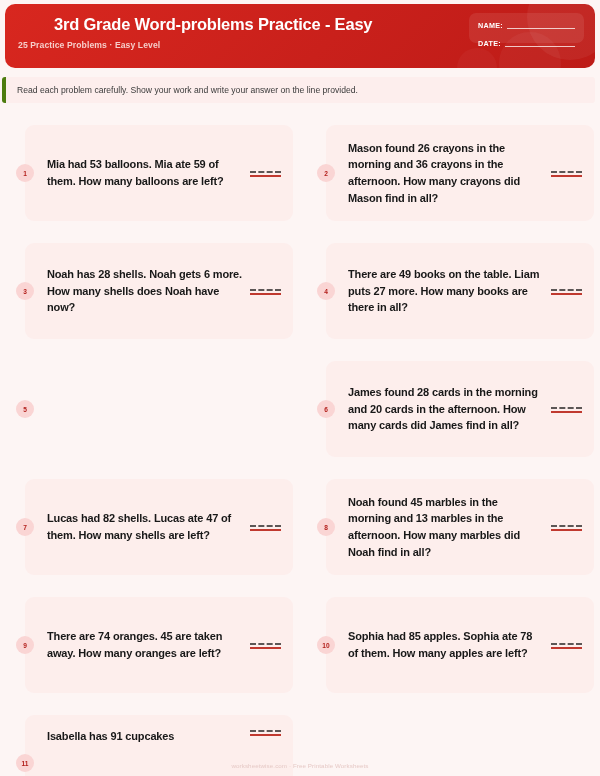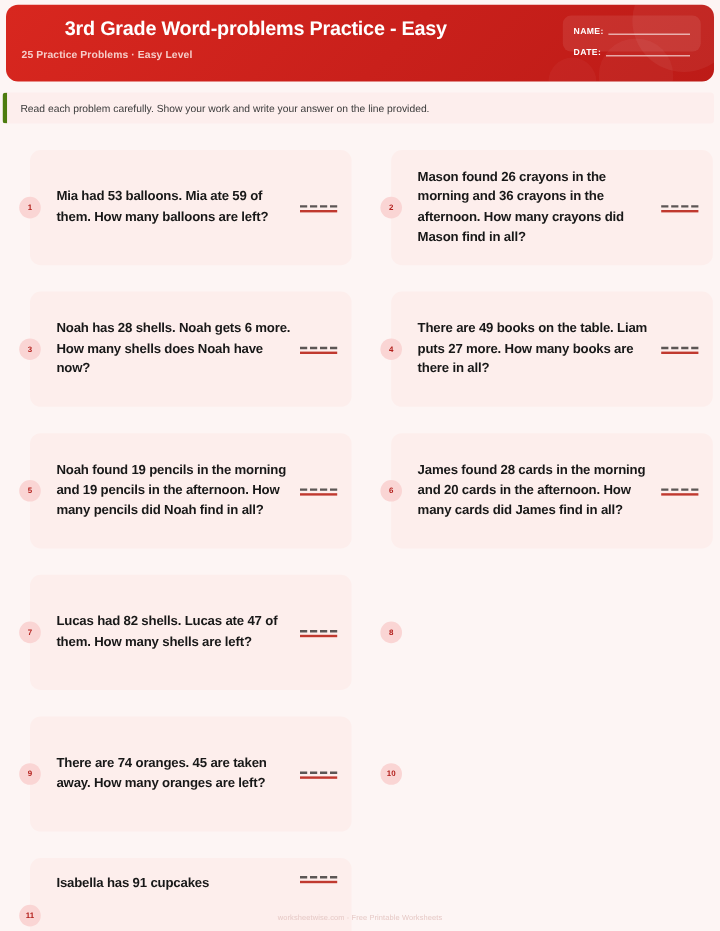--- a/index.html
+++ b/index.html
@@ -244,27 +244,20 @@
       <div class="card">
         <div class="qtext">There are 49 books on the table. Liam puts 27 more. How many books are there in all?</div>
         <div class="answer">
           <div class="dashline"></div>
           <div class="redline"></div>
         </div>
       </div>
     </div>
     <div class="problem">
       <div class="badge">5</div>
-      <div class="card">
-        <div class="qtext">Noah found 19 pencils in the morning and 19 pencils in the afternoon. How many pencils did Noah find in all?</div>
-        <div class="answer">
-          <div class="dashline"></div>
-          <div class="redline"></div>
-        </div>
-      </div>
     </div>
     <div class="problem">
       <div class="badge">6</div>
       <div class="card">
         <div class="qtext">James found 28 cards in the morning and 20 cards in the afternoon. How many cards did James find in all?</div>
         <div class="answer">
           <div class="dashline"></div>
           <div class="redline"></div>
         </div>
       </div>
@@ -274,33 +267,47 @@
       <div class="card">
         <div class="qtext">Lucas had 82 shells. Lucas ate 47 of them. How many shells are left?</div>
         <div class="answer">
           <div class="dashline"></div>
           <div class="redline"></div>
         </div>
       </div>
     </div>
     <div class="problem">
       <div class="badge">8</div>
+      <div class="card">
+        <div class="qtext">Noah found 45 marbles in the morning and 13 marbles in the afternoon. How many marbles did Noah find in all?</div>
+        <div class="answer">
+          <div class="dashline"></div>
+          <div class="redline"></div>
+        </div>
+      </div>
     </div>
     <div class="problem">
       <div class="badge">9</div>
       <div class="card">
         <div class="qtext">There are 74 oranges. 45 are taken away. How many oranges are left?</div>
         <div class="answer">
           <div class="dashline"></div>
           <div class="redline"></div>
         </div>
       </div>
     </div>
     <div class="problem">
       <div class="badge">10</div>
+      <div class="card">
+        <div class="qtext">Sophia had 85 apples. Sophia ate 78 of them. How many apples are left?</div>
+        <div class="answer">
+          <div class="dashline"></div>
+          <div class="redline"></div>
+        </div>
+      </div>
     </div>
     <div class="problem clipped">
       <div class="badge">11</div>
       <div class="card">
         <div class="qtext">Isabella has 91 cupcakes</div>
         <div class="answer">
           <div class="dashline"></div>
           <div class="redline"></div>
         </div>
       </div>

